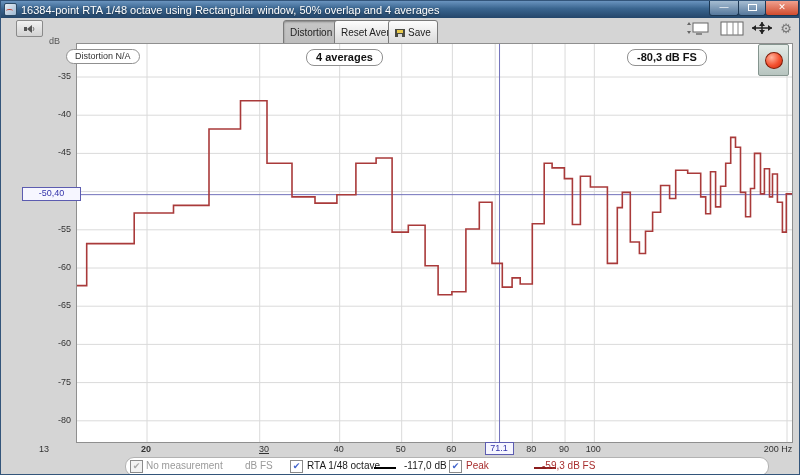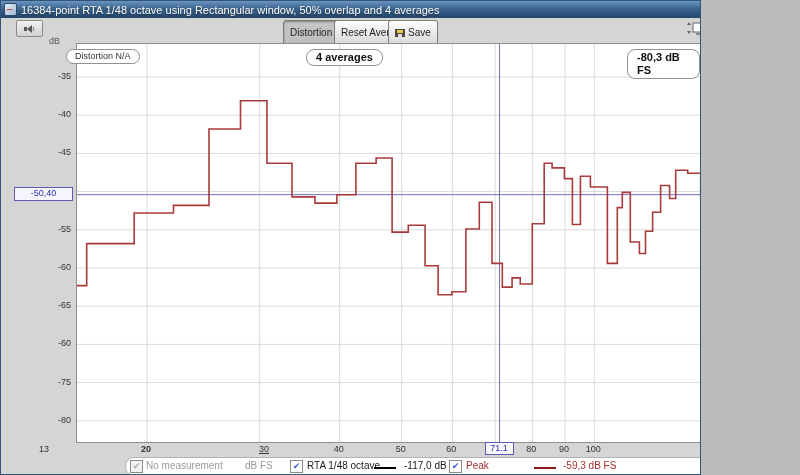--- a/index.html
+++ b/index.html
@@ -1,16 +1,16 @@
 <!DOCTYPE html>
 <html><head>
 <meta charset="utf-8">
 <style>
   html,body{margin:0;padding:0;background:#bbb;}
-  .app{position:relative;width:701px;height:475px;background:#d5d5d5;overflow:hidden;
+  .app{position:relative;width:800px;height:475px;background:#d5d5d5;overflow:hidden;
        font-family:"Liberation Sans",sans-serif;border:1px solid #33557a;box-sizing:border-box;}
   
   .titlebar{position:absolute;left:0;top:0;right:0;height:17px;
     background:linear-gradient(to bottom,#6a94bf 0%,#3a658f 45%,#24466a 100%);
     color:#fff;font-size:11px;display:flex;align-items:center;}
   .appicon{width:11px;height:11px;margin:0 4px 0 3px;border-radius:2px;
     background:linear-gradient(135deg,#e8eef5,#9db8d2);border:1px solid #2c4a66;position:relative;}
   .appicon::after{content:"";position:absolute;left:1px;top:5px;width:7px;height:3px;
     border-top:1.5px solid #c0392b;border-radius:50%;}
   .title-text{white-space:nowrap;text-shadow:0 1px 2px rgba(0,0,0,.5);}
@@ -39,21 +39,21 @@
   .obox{position:absolute;background:#fff;border:1.5px solid #909090;border-radius:8px;
     font-size:9px;color:#333;padding:1px 8px;line-height:11px;}
   .obox.big{font-size:11px;font-weight:bold;color:#111;line-height:13px;padding:1px 9px;}
   .rec-btn{position:absolute;left:757px;top:43px;width:29px;height:30px;border:1px solid #84948e;
     border-radius:2px;background:linear-gradient(#e4ebe7,#b7c4bf);display:flex;align-items:center;justify-content:center;}
   .rec-dot{width:16px;height:15px;border-radius:50%;border:1px solid #7e1d08;
     background:radial-gradient(circle at 35% 30%,#ffb49e,#f4502e 55%,#c62a10);}
   
   .cursorbox{position:absolute;background:#f6f6ff;border:1px solid #5c5cb0;color:#3333aa;
     font-size:9px;text-align:center;line-height:11px;}
-  #cursor-level-box{left:13px;width:57px;height:12px;}
+  #cursor-level-box{left:21px;width:57px;height:12px;}
   #cursor-freq-box{top:441px;width:27px;height:11px;}
   
   .legendbar{position:absolute;left:124px;top:456px;width:642px;height:17px;background:#fff;
     border:1px solid #b2b2b2;border-radius:9px;font-size:10px;}
   .litem{position:absolute;top:2px;white-space:nowrap;}
   .cb{position:absolute;top:2px;width:11px;height:11px;border:1px solid #8a8a8a;background:#fff;
     font-size:9px;line-height:10px;text-align:center;color:#4466cc;}
   .cb.dim{color:#a8a8a8;background:#f2f2f2;}
   .lsample{position:absolute;top:9px;width:22px;height:0;border-top:2px solid #000;}
   .gray{color:#9a9a9a;} .dark{color:#1a1a1a;} .red{color:#a82e2e;}
@@ -181,16 +181,16 @@
     <span class="cb dim" style="left:4px">✔</span>
     <span class="litem gray" style="left:20px">No measurement</span>
     <span class="litem gray" style="left:119px">dB FS</span>
     <span class="cb" style="left:164px">✔</span>
     <span class="litem dark" style="left:181px">RTA 1/48 octave</span>
     <span class="lsample" style="left:248px;border-color:#000"></span>
     <span class="litem dark" style="left:278px">-117,0 dB FS</span>
     <span class="cb" style="left:323px">✔</span>
     <span class="litem red" style="left:340px">Peak</span>
     <span class="lsample" style="left:408px;border-color:#8b1c1c"></span>
-    <span class="litem red" style="left:437px">-59,3 dB FS</span>
+    <span class="litem red" style="left:416px">-59,3 dB FS</span>
   </div>
 
 </div>
 
 </body></html>

